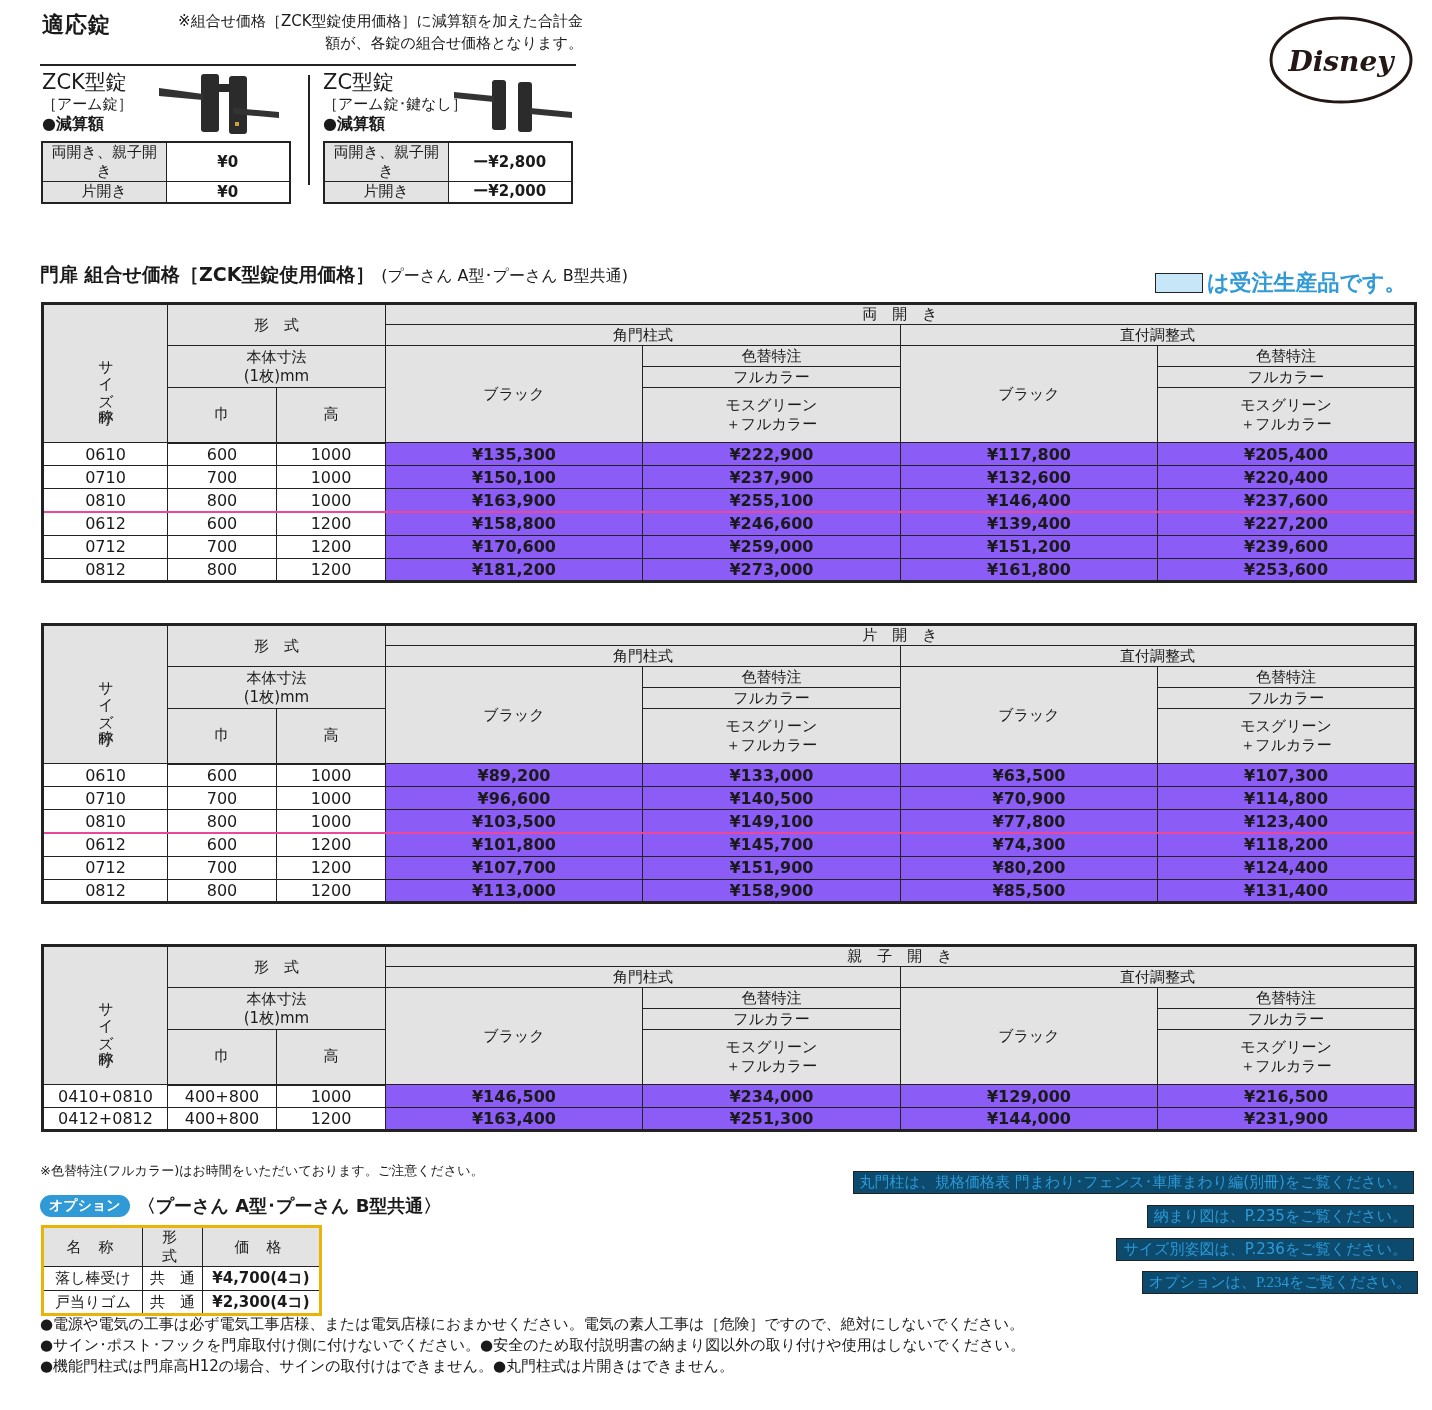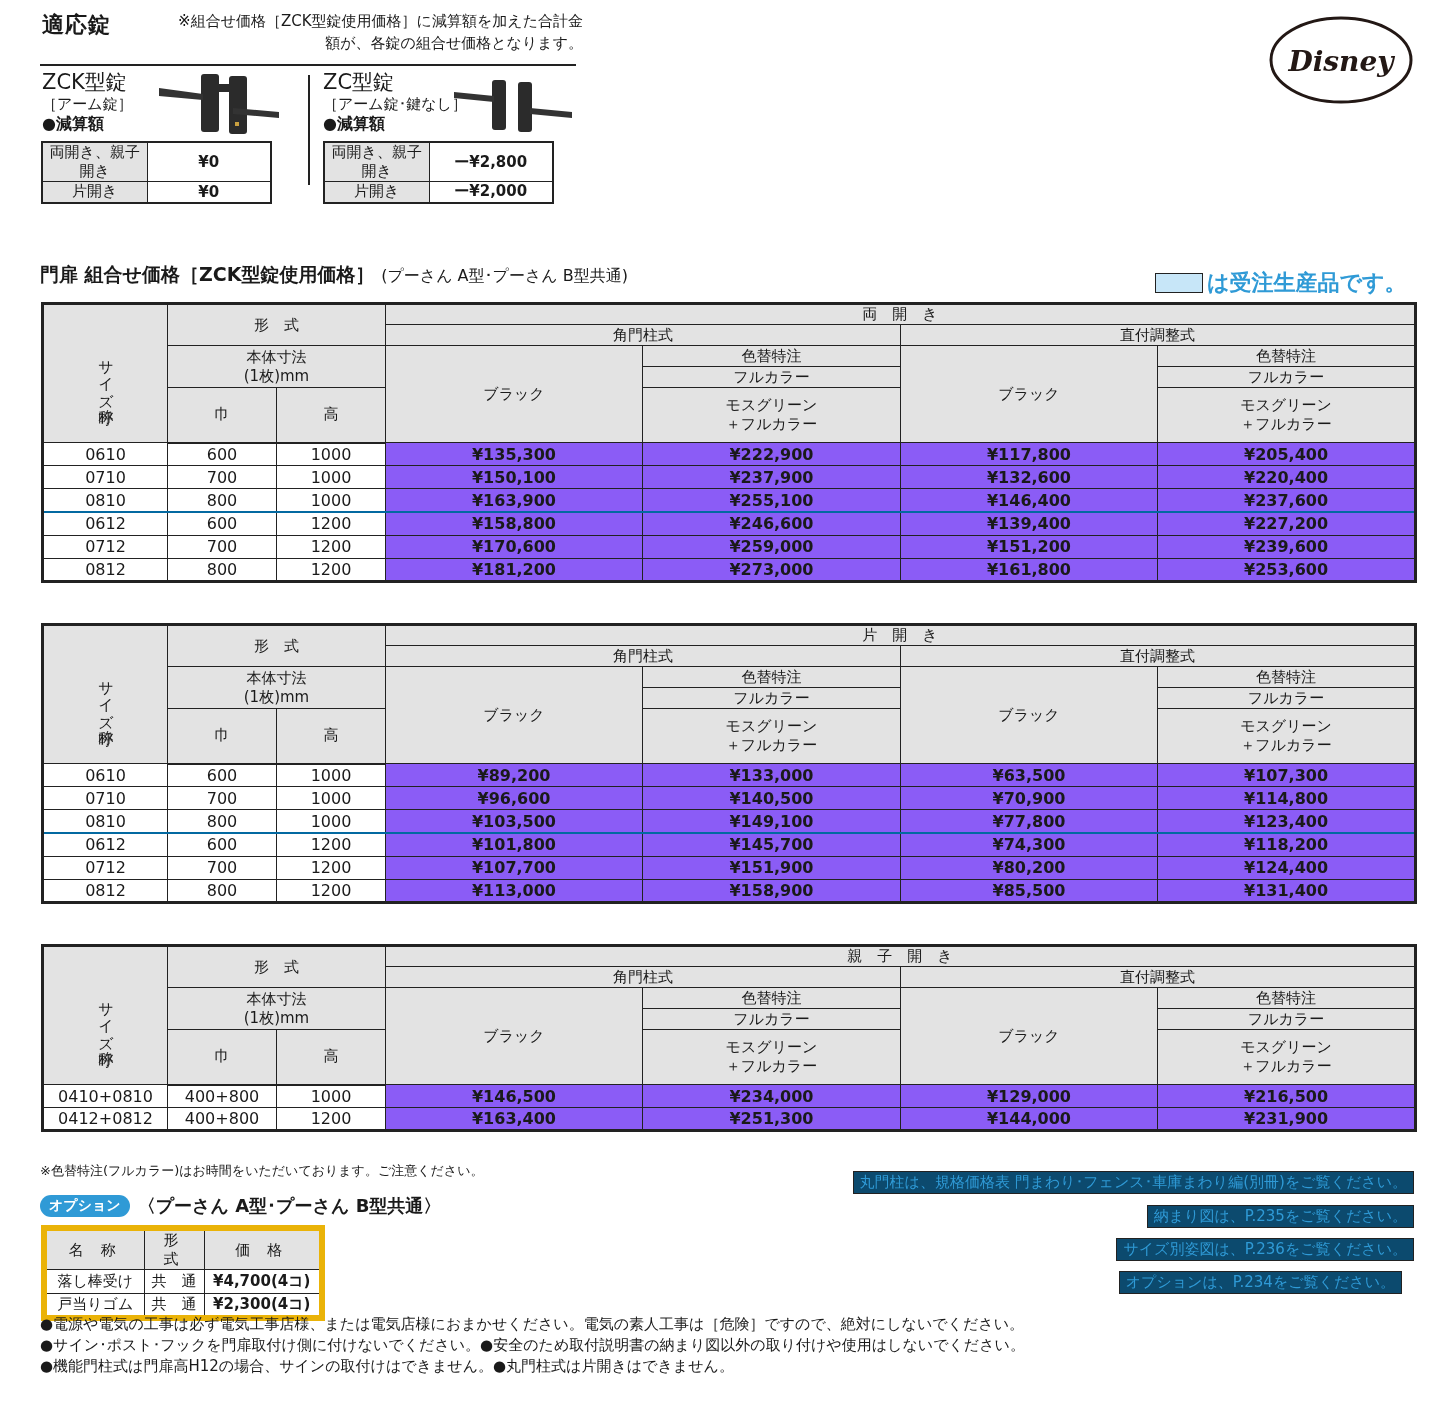--- a/index.html
+++ b/index.html
@@ -14,50 +14,50 @@
   .lock-title { left: 42px; top: 10px; font-size: 22px; font-weight: bold; letter-spacing: 1px; }
   .lock-note { left: 123px; top: 10px; font-size: 15px; line-height: 22px; width: 460px; text-align: right; }
   .lock-rule { left: 40px; top: 64px; width: 536px; height: 2px; background: #222; }
   .lock-vrule { left: 308px; top: 75px; width: 2px; height: 110px; background: #222; }
   .lock-block { position: absolute; }
   .lock-name { font-size: 21px; line-height: 24px; }
   .lock-sub { font-size: 15px; line-height: 20px; }
   .lock-reduction { font-size: 16px; font-weight: bold; line-height: 20px; }
   .lock-table { border-collapse: collapse; border: 2px solid #222; font-size: 15px; }
   .lock-table td { border: 1px solid #222; height: 21px; padding: 0 2px; }
-  .lock-table td.lbl { background: #e3e3e3; text-align: center; width: 105px; }
+  .lock-table td.lbl { background: #e3e3e3; text-align: center; width: 124px; }
   .lock-table td.val { text-align: center; font-weight: bold; width: 124px; }
   .lock-img { position: absolute; }
 
   
   .disney-logo { left: 1268px; top: 15px; width: 146px; height: 90px; }
 
   
   .price-title { left: 40px; top: 262px; font-size: 19px; font-weight: bold; }
   .price-title .paren { font-weight: normal; font-size: 16px; }
   .legend { left: 1155px; top: 268px; display: flex; align-items: center; }
   .legend-swatch { width: 48px; height: 20px; background: #c7e6f8; border: 1.5px solid #222; margin-right: 4px; }
   .legend-text { color: #2f9ad6; font-size: 22px; font-weight: bold; }
 
   
   .ptable { position: absolute; left: 41px; width: 1373px; border-collapse: collapse; border: 3px solid #222; table-layout: fixed; font-size: 15px; }
   .ptable td { border: 1px solid #222; text-align: center; vertical-align: middle; padding: 0; line-height: 19px; }
   .ptable .h { background: #e3e3e3; }
   .ptable .tategaki { writing-mode: vertical-rl; text-orientation: upright; margin: 0 auto; letter-spacing: -1px; line-height: 1; font-size: 15px; }
   .ptable tr.data td { height: 23.2px; font-size: 16px; }
   .ptable tr.data td.price { background: #8b5cf6; font-weight: bold; }
-  .ptable tr.group-start td { border-top: 2px solid #0369a1; }
+  .ptable tr.group-start td { border-top: 2px solid #ec4899; }
   .ptable tr.header-end td { border-bottom: 2px solid #222; }
 
   
   .color-note { left: 40px; top: 1162px; font-size: 13px; }
   .option-heading { left: 40px; top: 1194px; display: flex; align-items: center; }
   .option-badge { background: #2f9ad6; color: #fff; font-weight: bold; font-size: 14px; border-radius: 11px; padding: 2px 9px; margin-right: 8px; }
   .option-title { font-size: 18px; font-weight: bold; }
-  .opt-table { left: 41px; top: 1225px; border-collapse: collapse; border: 6px solid #eab308; font-size: 15px; }
+  .opt-table { left: 41px; top: 1225px; border-collapse: collapse; border: 3px solid #eab308; font-size: 15px; }
   .opt-table td { border: 1px solid #222; height: 24px; padding: 0 5px; text-align: center; }
   .opt-table tr.head td { background: #e3e3e3; letter-spacing: 6px; }
   .opt-table td.p { font-weight: bold; margin-top: 12px; }
 
   .ref-box { position: absolute; border: 1.5px solid #222; color: #2f9ad6; font-size: 15px; padding: 1px 6px; background: #0c4a6e; white-space: nowrap; }
 
   .footnotes { left: 40px; top: 1314px; font-size: 15px; line-height: 21px; }
 </style>
 </head>
 <body>
@@ -448,19 +448,19 @@
     <td>戸当りゴム</td>
     <td>共　通</td>
     <td class="p">¥2,300(4コ)</td>
   </tr>
 </tbody>
   </table>
 
 <div class="ref-box" style="right:18px; top:1171px;">丸門柱は、規格価格表 門まわり･フェンス･車庫まわり編(別冊)をご覧ください。</div>
 <div class="ref-box" style="right:18px; top:1205px;">納まり図は、P.235をご覧ください。</div>
 <div class="ref-box" style="right:18px; top:1238px;">サイズ別姿図は、P.236をご覧ください。</div>
-<div class="ref-box" style="right:30px; top:1271px;">オプションは、P.234をご覧ください。</div>
+<div class="ref-box" style="right:14px; top:1271px;font-family:Liberation Serif, serif;">オプションは、P.234をご覧ください。</div>
 
 <div class="abs footnotes">
   <div>●電源や電気の工事は必ず電気工事店様、または電気店様におまかせください。電気の素人工事は［危険］ですので、絶対にしないでください。</div>
   <div>●サイン･ポスト･フックを門扉取付け側に付けないでください。●安全のため取付説明書の納まり図以外の取り付けや使用はしないでください。</div>
   <div>●機能門柱式は門扉高H12の場合、サインの取付けはできません。●丸門柱式は片開きはできません。</div>
 </div>
 
 </body></html>

